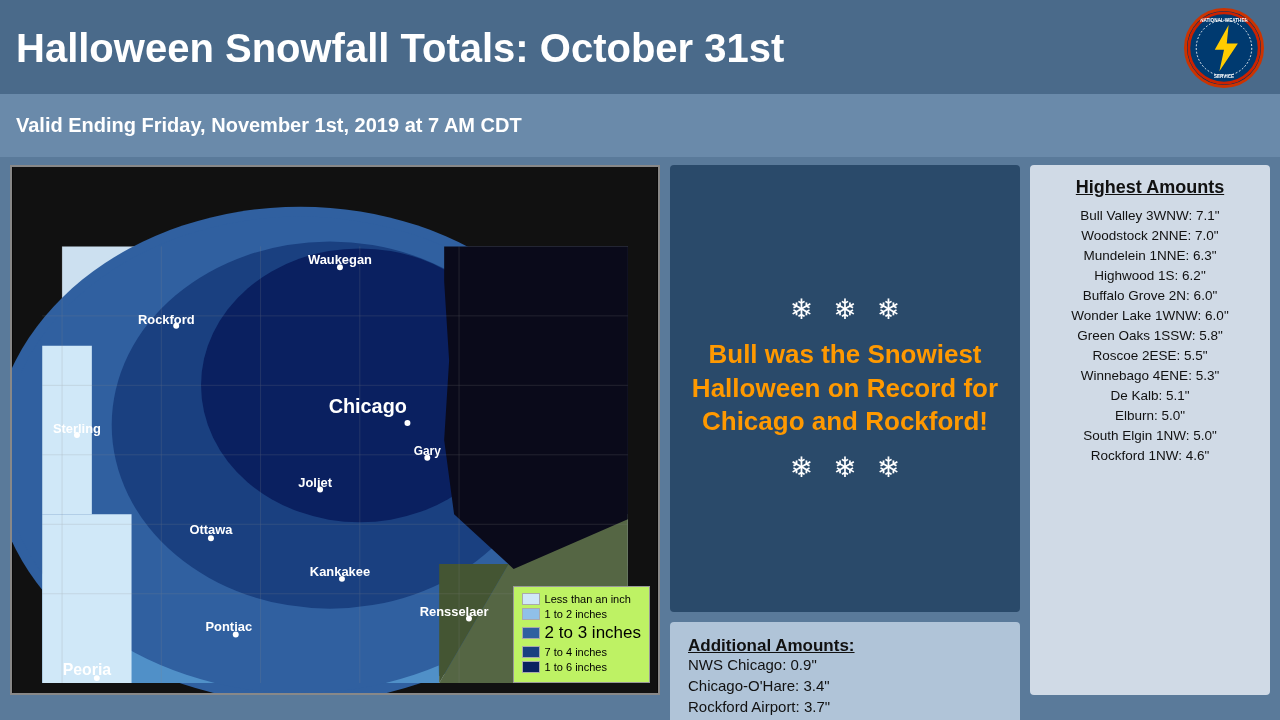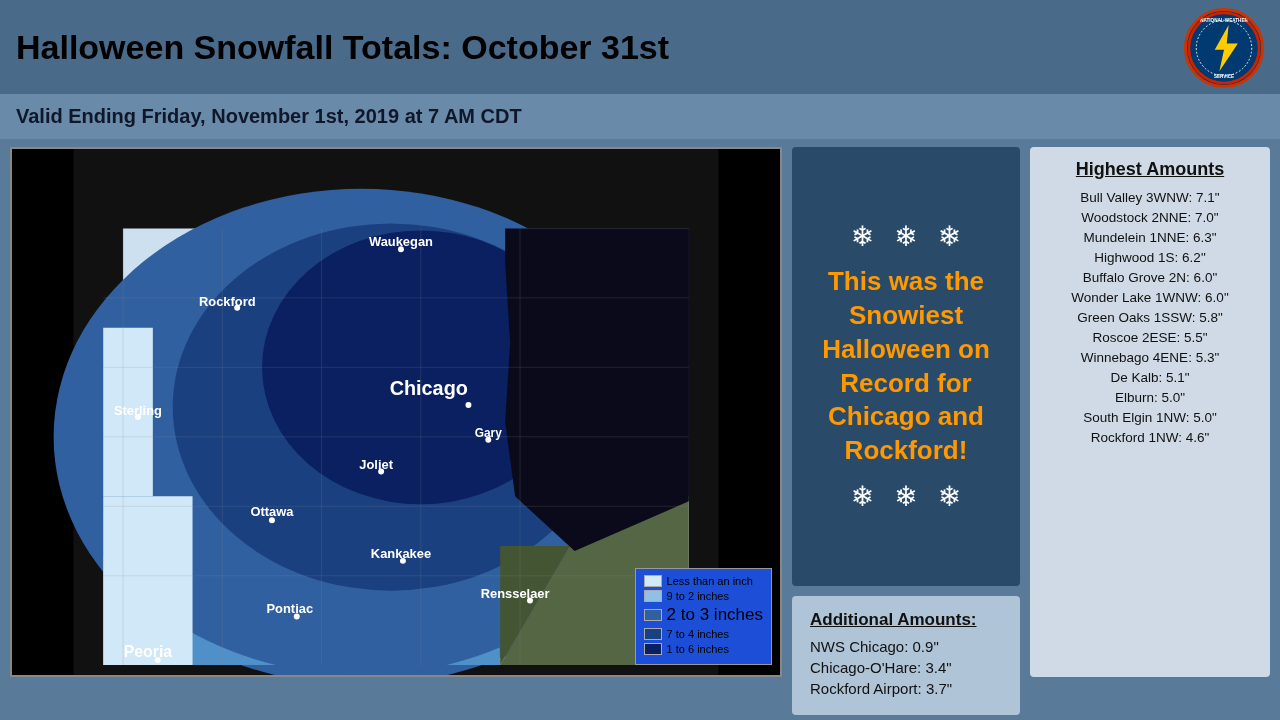--- a/index.html
+++ b/index.html
@@ -13,31 +13,31 @@
 
     
     .header {
       background: #4a6a8a;
       padding: 8px 16px 6px 16px;
       display: flex;
       align-items: center;
       justify-content: space-between;
     }
     .header-title {
-      color: #000000;
-      font-size: 34px;
+      color: #ffffff;
+      font-size: 40px;
       font-weight: bold;
       line-height: 1.1;
     }
     .header-subtitle {
       background: #6a8aaa;
-      color: #0f172a;
+      color: #ffffff;
       font-size: 20px;
       font-weight: bold;
-      padding: 11px 16px;
+      padding: 20px 16px;
     }
 
     
     .nws-logo {
       width: 80px;
       height: 80px;
       border-radius: 50%;
       background: #003366;
       border: 3px solid #cc3300;
       display: flex;
@@ -51,21 +51,21 @@
     
     .main-content {
       display: flex;
       padding: 8px 10px;
       gap: 10px;
       height: calc(720px - 100px - 36px);
     }
 
     
     .map-container {
-      width: 772px;
+      width: 650px;
       height: 530px;
       border: 2px solid #888;
       background: #000;
       position: relative;
       flex-shrink: 0;
       overflow: hidden;
     }
 
     
     .map-svg {
@@ -111,21 +111,20 @@
     .additional-box {
       background: #b0c4d8;
       border-radius: 4px;
       padding: 14px 18px;
     }
     .additional-title {
       font-size: 17px;
       font-weight: bold;
       text-decoration: underline;
       color: #111;
-      margin-bottom: 8px;
     }
     .additional-item {
       font-size: 15px;
       color: #111;
       margin-bottom: 4px;
     }
 
     
     .right-panel {
       width: 240px;
@@ -160,21 +159,21 @@
       height: 36px;
       display: flex;
       align-items: center;
     }
 
     
     .legend {
       position: absolute;
       bottom: 10px;
       right: 8px;
-      background: #1d4ed8;
+      background: #bef264;
       border: 1px solid #999;
       padding: 6px 8px;
       font-size: 11px;
     }
     .legend-item {
       display: flex;
       align-items: center;
       gap: 5px;
       margin-bottom: 3px;
     }
@@ -285,21 +284,21 @@
     </svg>
 
     
     <div class="legend">
       <div class="legend-item">
         <div class="legend-color" style="background:#d0e8f8;"></div>
         <span style="font-size:11px;">Less than an inch</span>
       </div>
       <div class="legend-item">
         <div class="legend-color" style="background:#90c0e8;"></div>
-        <span style="font-size:11px;">9 to 2 inches</span>
+        <span style="font-size:11px;">1 to 2 inches</span>
       </div>
       <div class="legend-item">
         <div class="legend-color" style="background:#3060a0;"></div>
         <span style="font-size:17px;">2 to 3 inches</span>
       </div>
       <div class="legend-item">
         <div class="legend-color" style="background:#1a4080;"></div>
         <span style="font-size:11px;">7 to 4 inches</span>
       </div>
       <div class="legend-item">
@@ -310,21 +309,21 @@
   </div>
 
   <div class="middle-panel">
 
     <div class="snowiest-box">
       <div class="snowflakes-row">
         <span>❄</span>
         <span>❄</span>
         <span>❄</span>
       </div>
-      <div class="snowiest-text">This was the Snowiest Halloween on Record for Chicago and Rockford!</div>
+      <div class="snowiest-text">Bull was the Snowiest Halloween on Record for Chicago and Rockford!</div>
       <div class="snowflakes-row">
         <span>❄</span>
         <span>❄</span>
         <span>❄</span>
       </div>
     </div>
 
     <div class="additional-box">
       <div class="additional-title">Additional Amounts:</div>
       <div class="additional-item">NWS Chicago: 0.9"</div>

